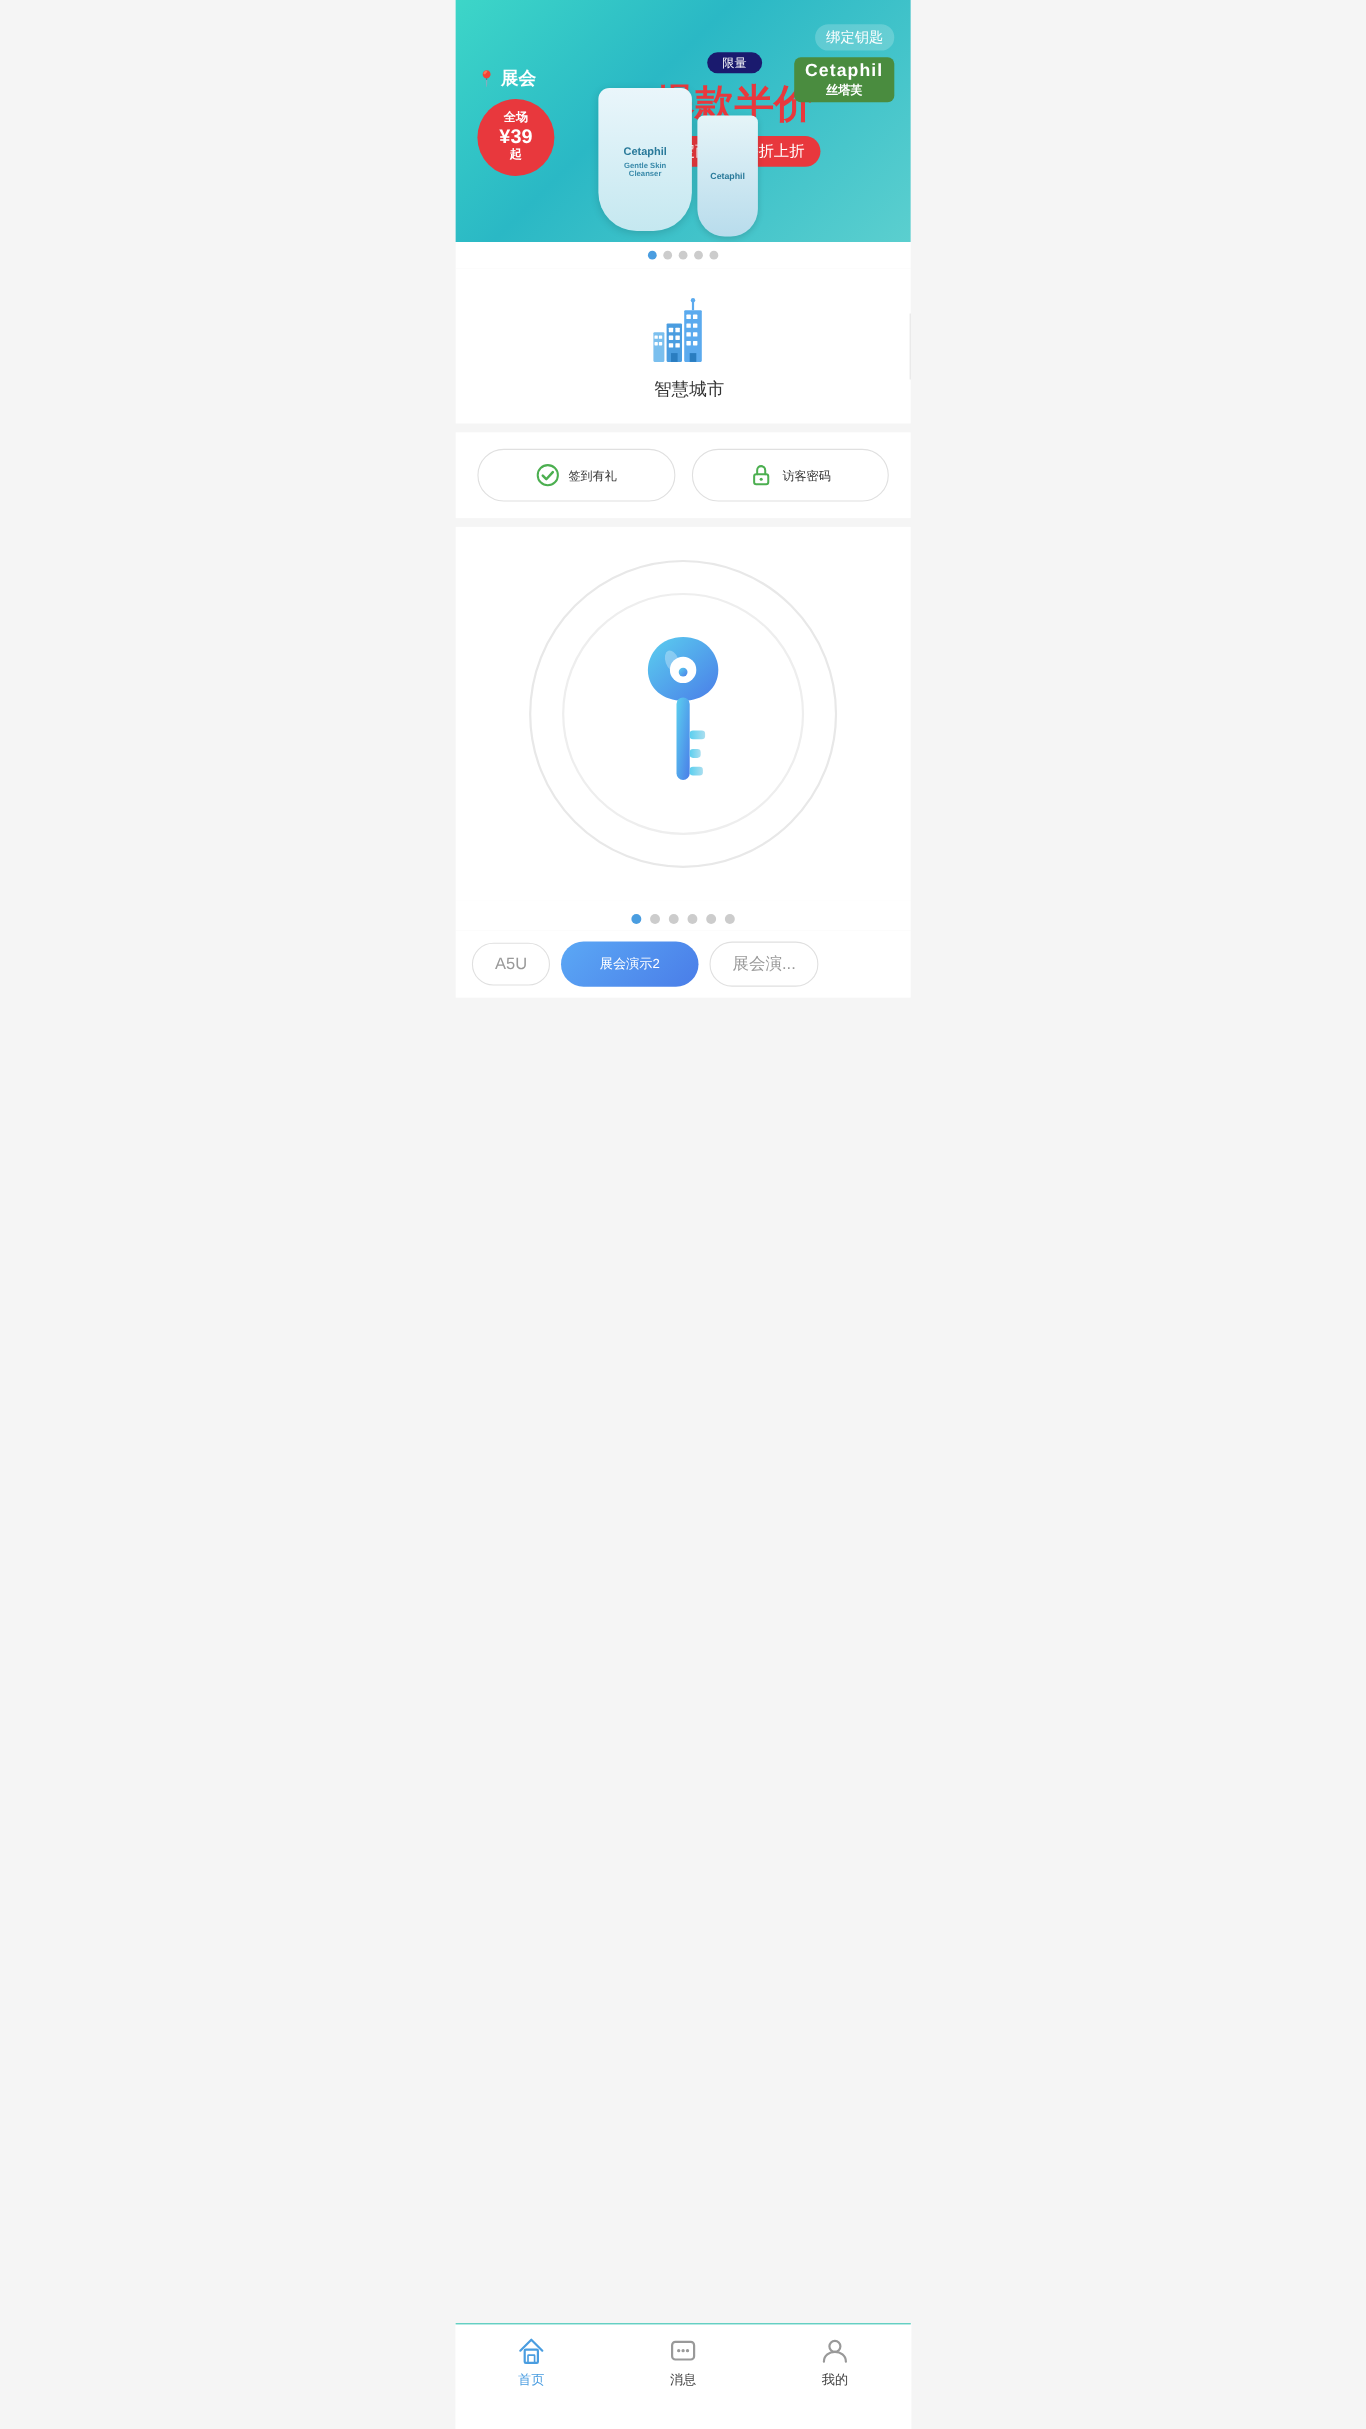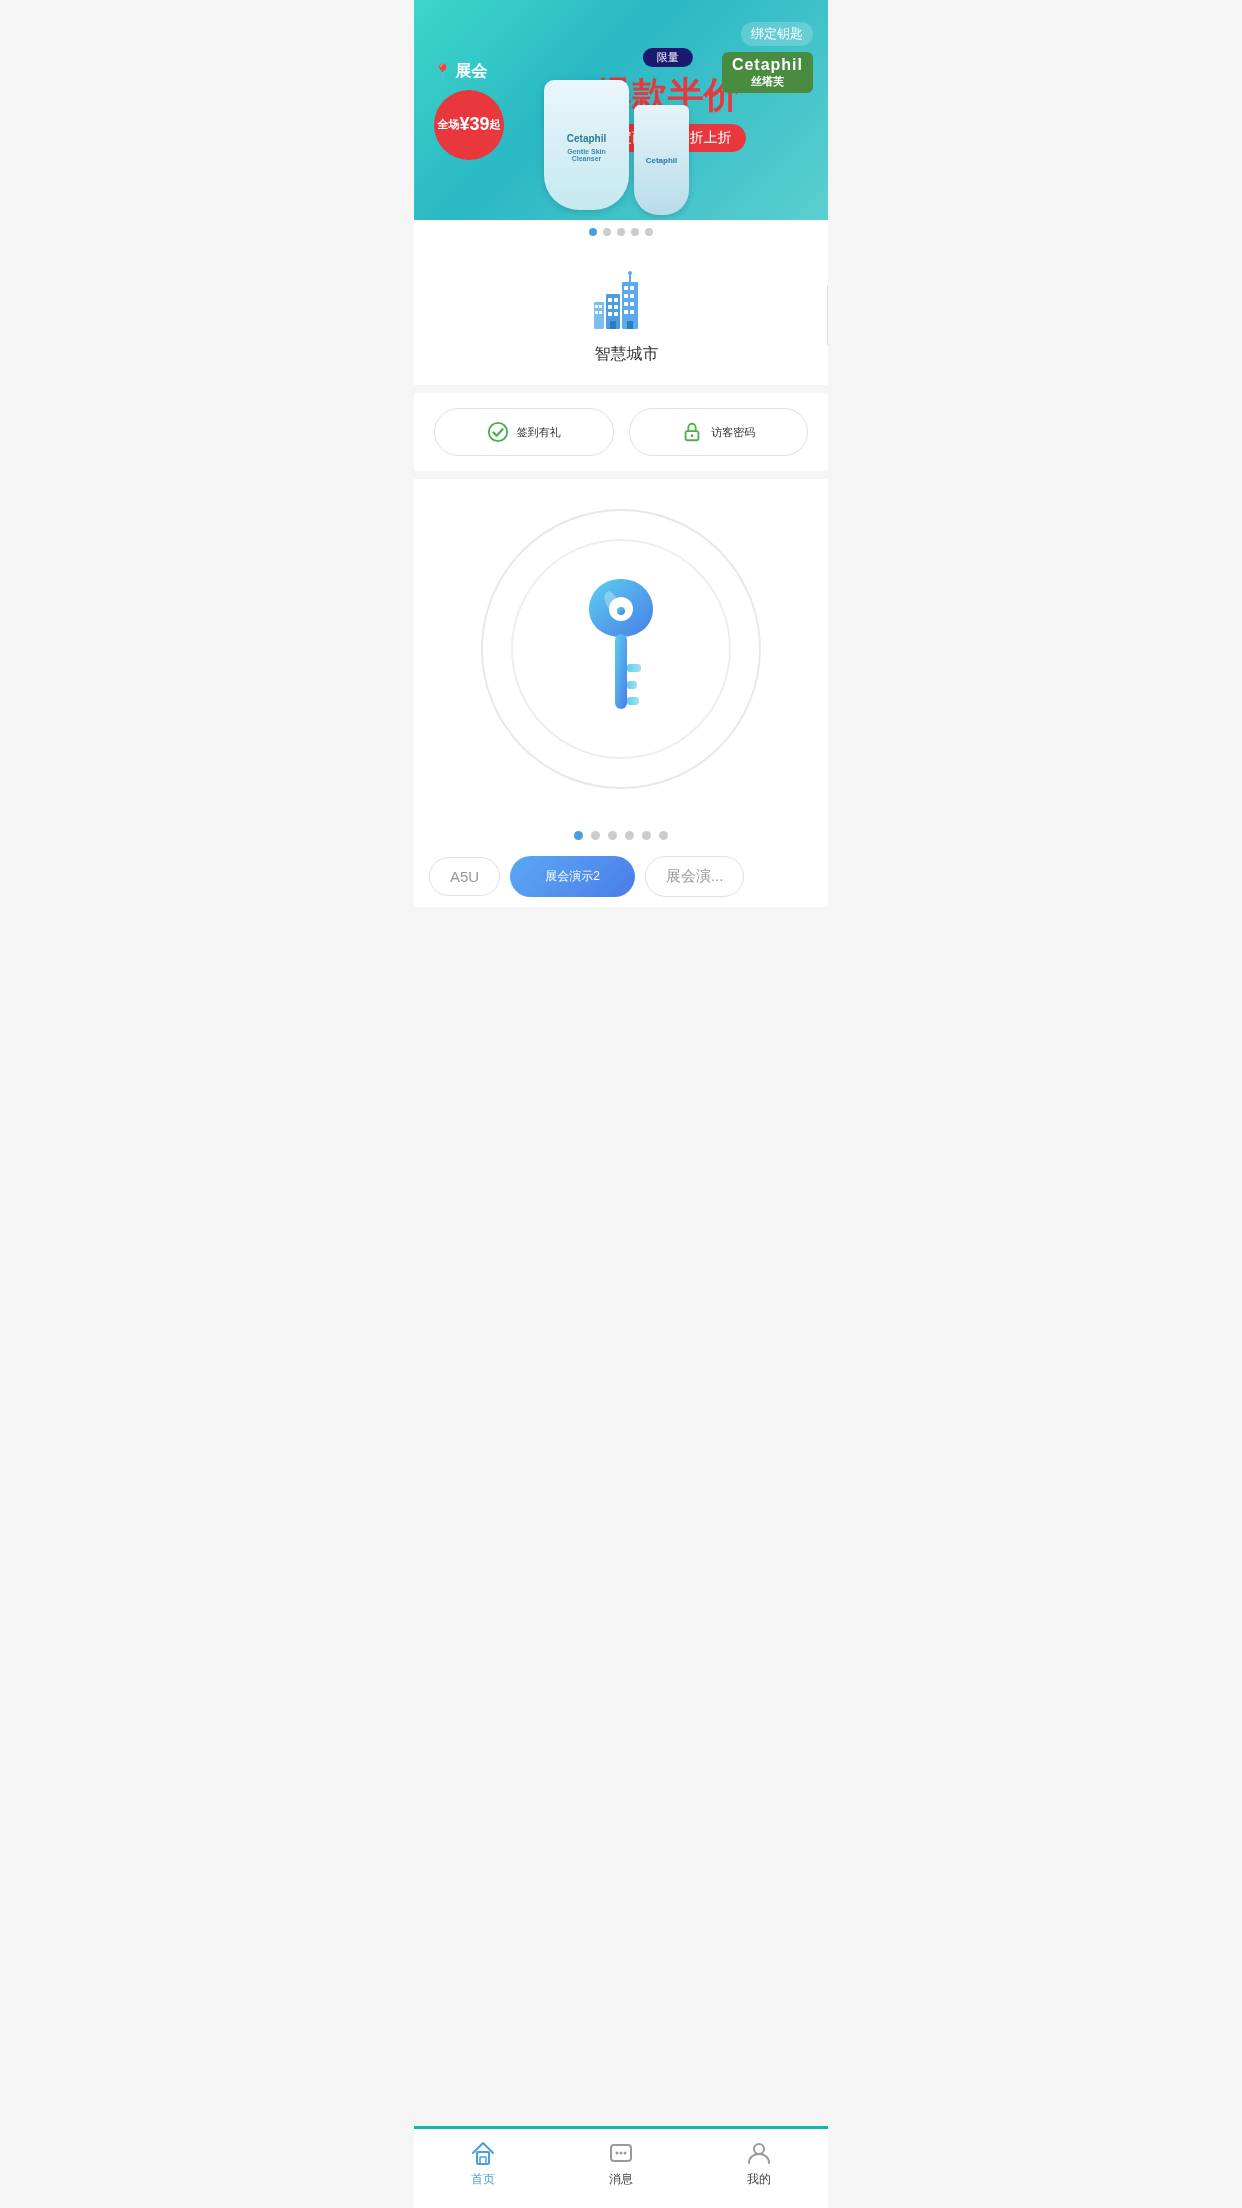--- a/index.html
+++ b/index.html
@@ -45,21 +45,21 @@
       font-size: 14px;
       margin-right: 4px;
     }
     .banner-price-badge {
       background: #e8383d;
       color: white;
       border-radius: 50%;
       width: 70px;
       height: 70px;
       display: flex;
-      flex-direction: row;
+      flex-direction: column;
       align-items: center;
       justify-content: center;
       margin-top: 8px;
       font-weight: bold;
       line-height: 1.2;
     }
     .banner-price-badge .quanc { font-size: 11px; }
     .banner-price-badge .price { font-size: 18px; }
     .banner-price-badge .qi { font-size: 11px; }
 
@@ -299,24 +299,24 @@
     }
 
     
     .bottom-nav {
       position: fixed;
       bottom: 0;
       left: 50%;
       transform: translateX(-50%);
       width: 414px;
       background: white;
-      border-top: 3px solid #14b8a6;
+      border-top: 1px solid #14b8a6;
       display: flex;
       justify-content: space-around;
-      padding: 10px 0 20px;
+      padding: 10px 0 36px;
     }
     .nav-item {
       display: flex;
       flex-direction: column;
       align-items: center;
       gap: 4px;
       cursor: pointer;
       flex: 1;
     }
     .nav-icon {

